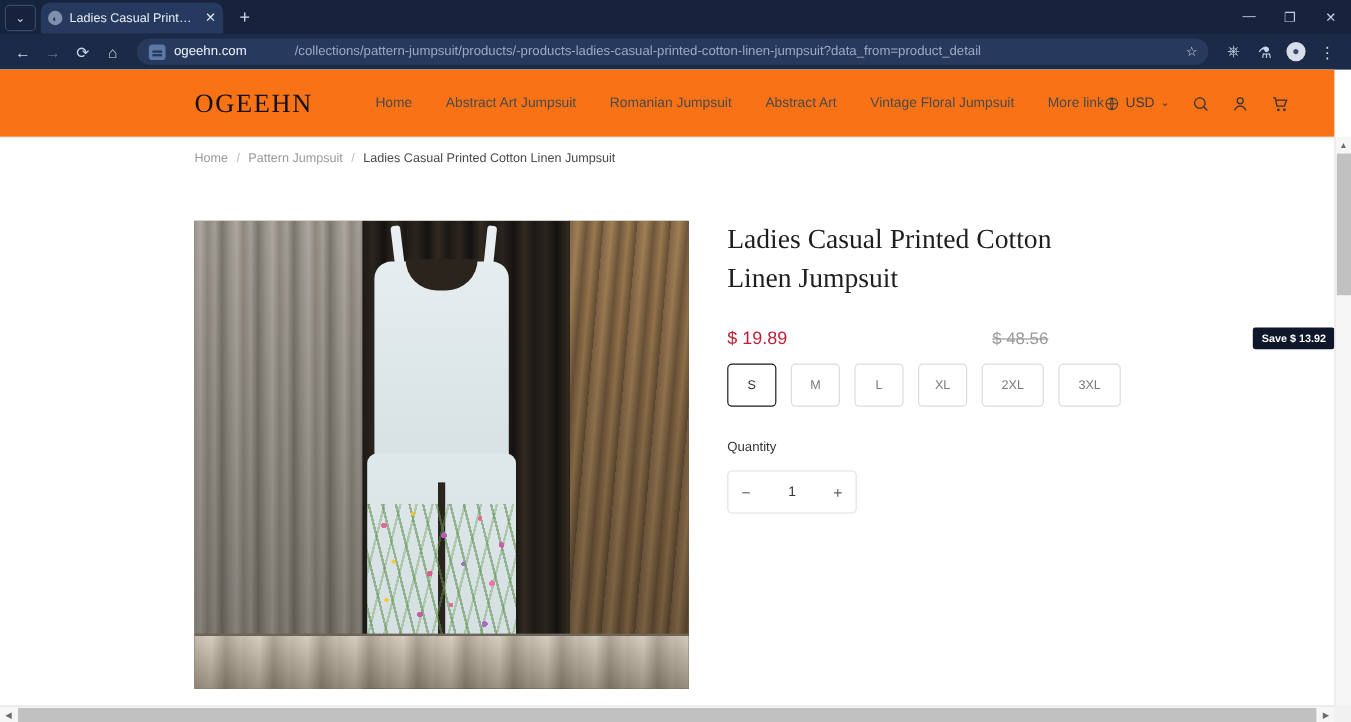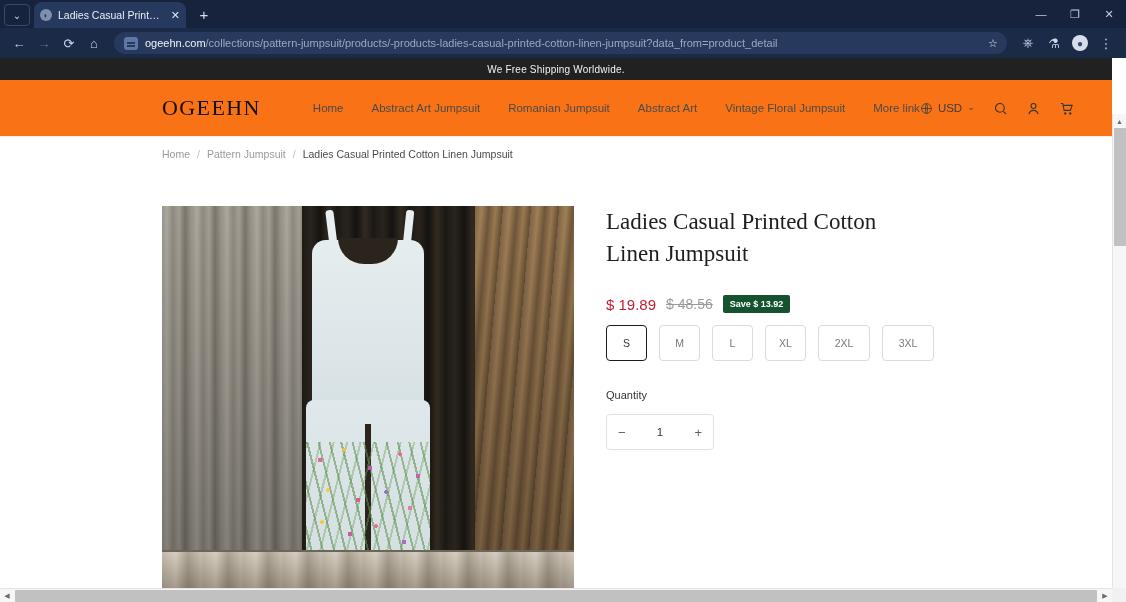--- a/index.html
+++ b/index.html
@@ -73,21 +73,21 @@
   .site-ico {
     width: 14px; height: 13px; border-radius: 3px; background: #4a6punkt;
     background: #5c7losing;
     background: #5e78a6;
     display: flex; align-items: center; justify-content: center;
     flex: 0 0 auto;
   }
   .site-ico span { display:block; width:8px; height:1.5px; background:#27395c; box-shadow: 0 3px 0 #27395c; }
   .url { font-size: 11px; white-space: nowrap; overflow: hidden; }
   .url .host { color: #f0f4fb; }
-  .url .path { color: #9aa9c4; }
+  .url .path { color: #9aa9c4; padding-left: 40px; }
   .star-btn {
     position: absolute; right: 6px; top: 3px;
     width: 16px; height: 16px; display:flex; align-items:center;
     justify-content:center; color:#d4ddee; font-size: 11px;
   }
   .tb-right { display: flex; align-items: center; gap: 2px; }
   .tb-right .nav-ico { width: 24px; }
   .avatar-ico {
     width: 16px; height: 16px; border-radius: 50%; background: #d7deea;
     display: flex; align-items: center; justify-content: center;
@@ -232,25 +232,25 @@
       repeating-linear-gradient(104deg, rgba(110,160,90,.4) 0 2px, transparent 2px 13px);
   }
 
   
   .info { padding-left: 32px; flex: 1 1 auto; }
   .title {
     font-family: "Liberation Serif", serif;
     font-size: 23px; line-height: 1.38; color: #1e1e1e;
     font-weight: 400; max-width: 310px;
   }
-  .price-row { display: flex; align-items: center; gap: 10px; margin-top: 26px; }
+  .price-row { display: flex; align-items: center; gap: 10px; margin-top: 26px; justify-content: space-between; }
   .price-now { font-size: 15px; color: #c02035; }
   .price-was { font-size: 14px; color: #9b9b9b; text-decoration: line-through; }
   .save-badge {
-    background: #14532d; color: #fff; font-size: 9px;
+    background: #0f172a; color: #fff; font-size: 9px;
     padding: 4px 7px; border-radius: 2px; font-weight: 700; white-space: nowrap;
   }
   .opt-label { font-size: 11px; color: #333; margin-top: 28px; }
   .swatches { display: flex; gap: 12px; margin-top: 12px; }
   .swatch {
     min-width: 41px; height: 36px; padding: 0 10px;
     border: 1px solid #dcdcdc; border-radius: 4px; background: #fff;
     display: flex; align-items: center; justify-content: center;
     font-size: 10.5px; color: #7a7a7a;
   }
@@ -333,21 +333,20 @@
       <div class="nav-ico">
           <span class="avatar-ico">●</span>
         </div>
       <div class="nav-ico">⋮</div>
     </div>
   </div>
 
   <div class="viewport">
     <div class="page">
 
-      <div class="announce">We Free Shipping Worldwide.</div>
 
       <div class="header">
         <div class="logo">OGEEHN</div>
         <div class="nav">
           <a>Home</a>
           <a>Abstract Art Jumpsuit</a>
           <a>Romanian Jumpsuit</a>
           <a>Abstract Art</a>
           <a>Vintage Floral Jumpsuit</a>
           <a>More link</a>

